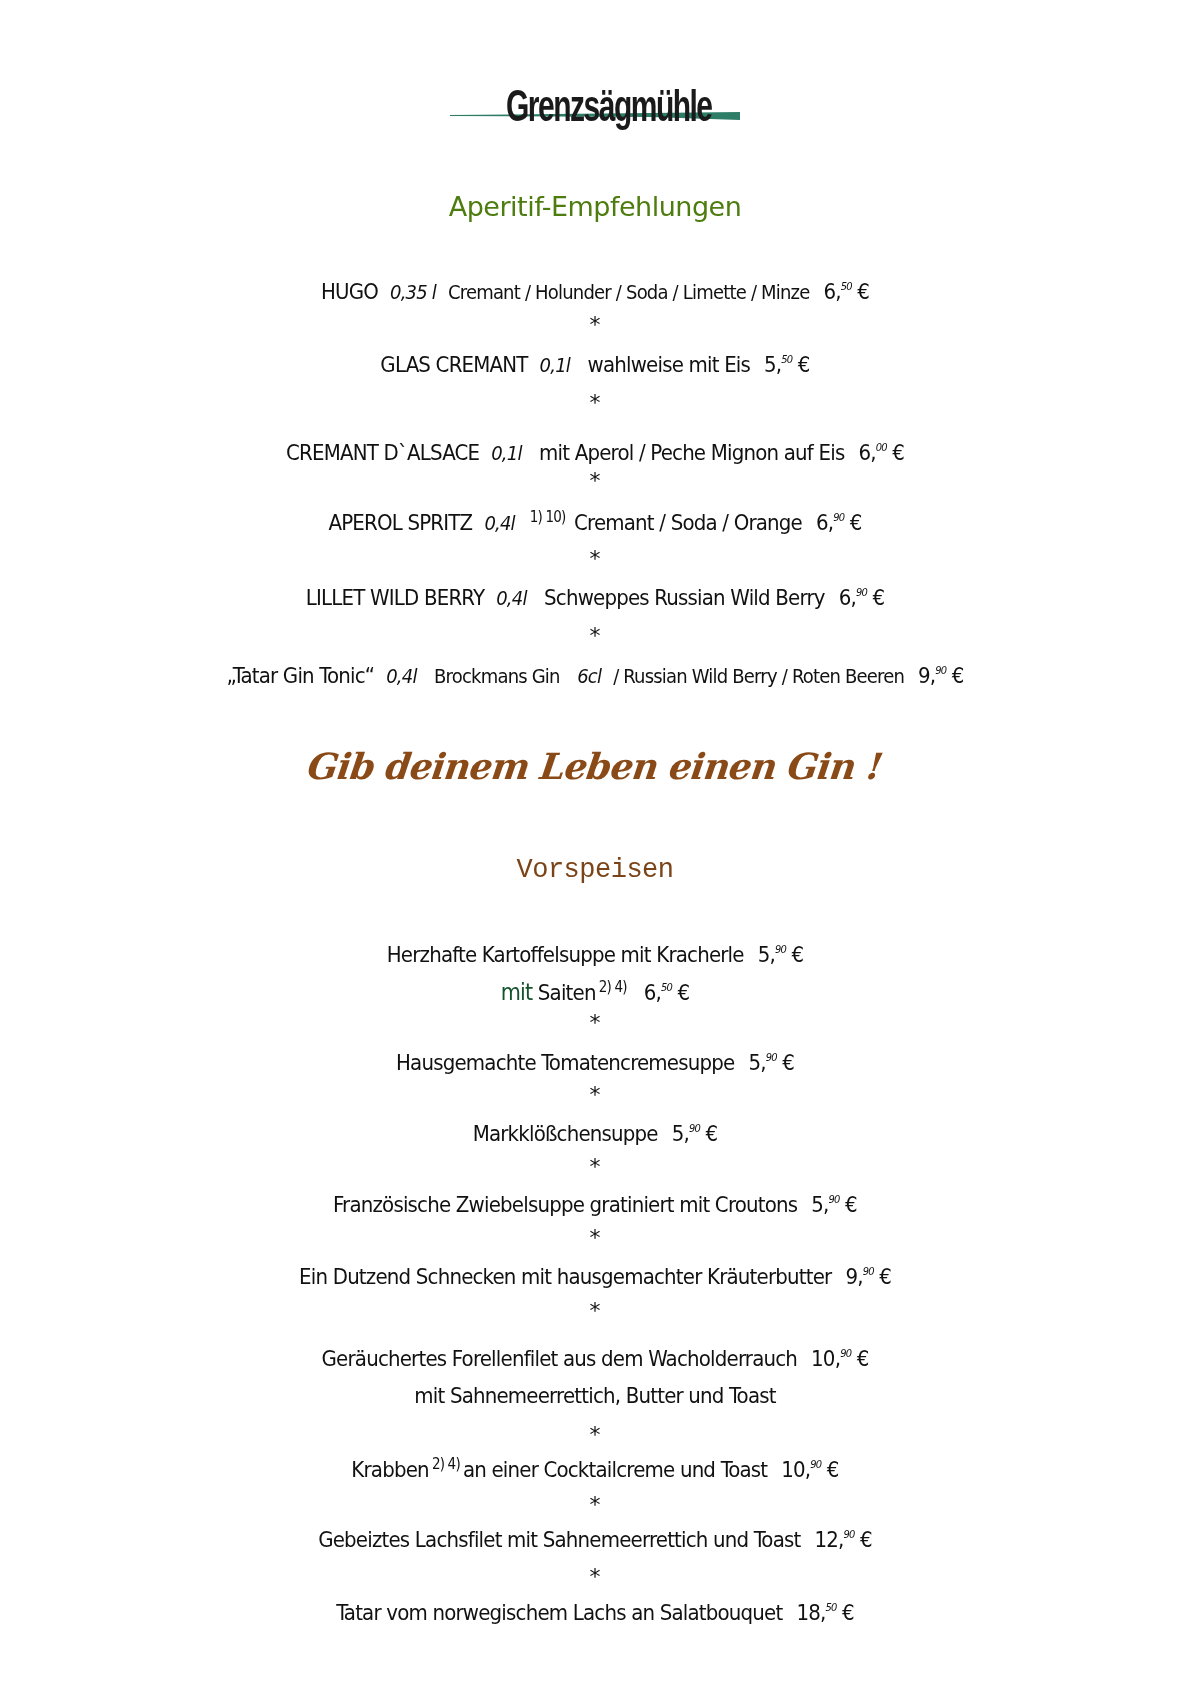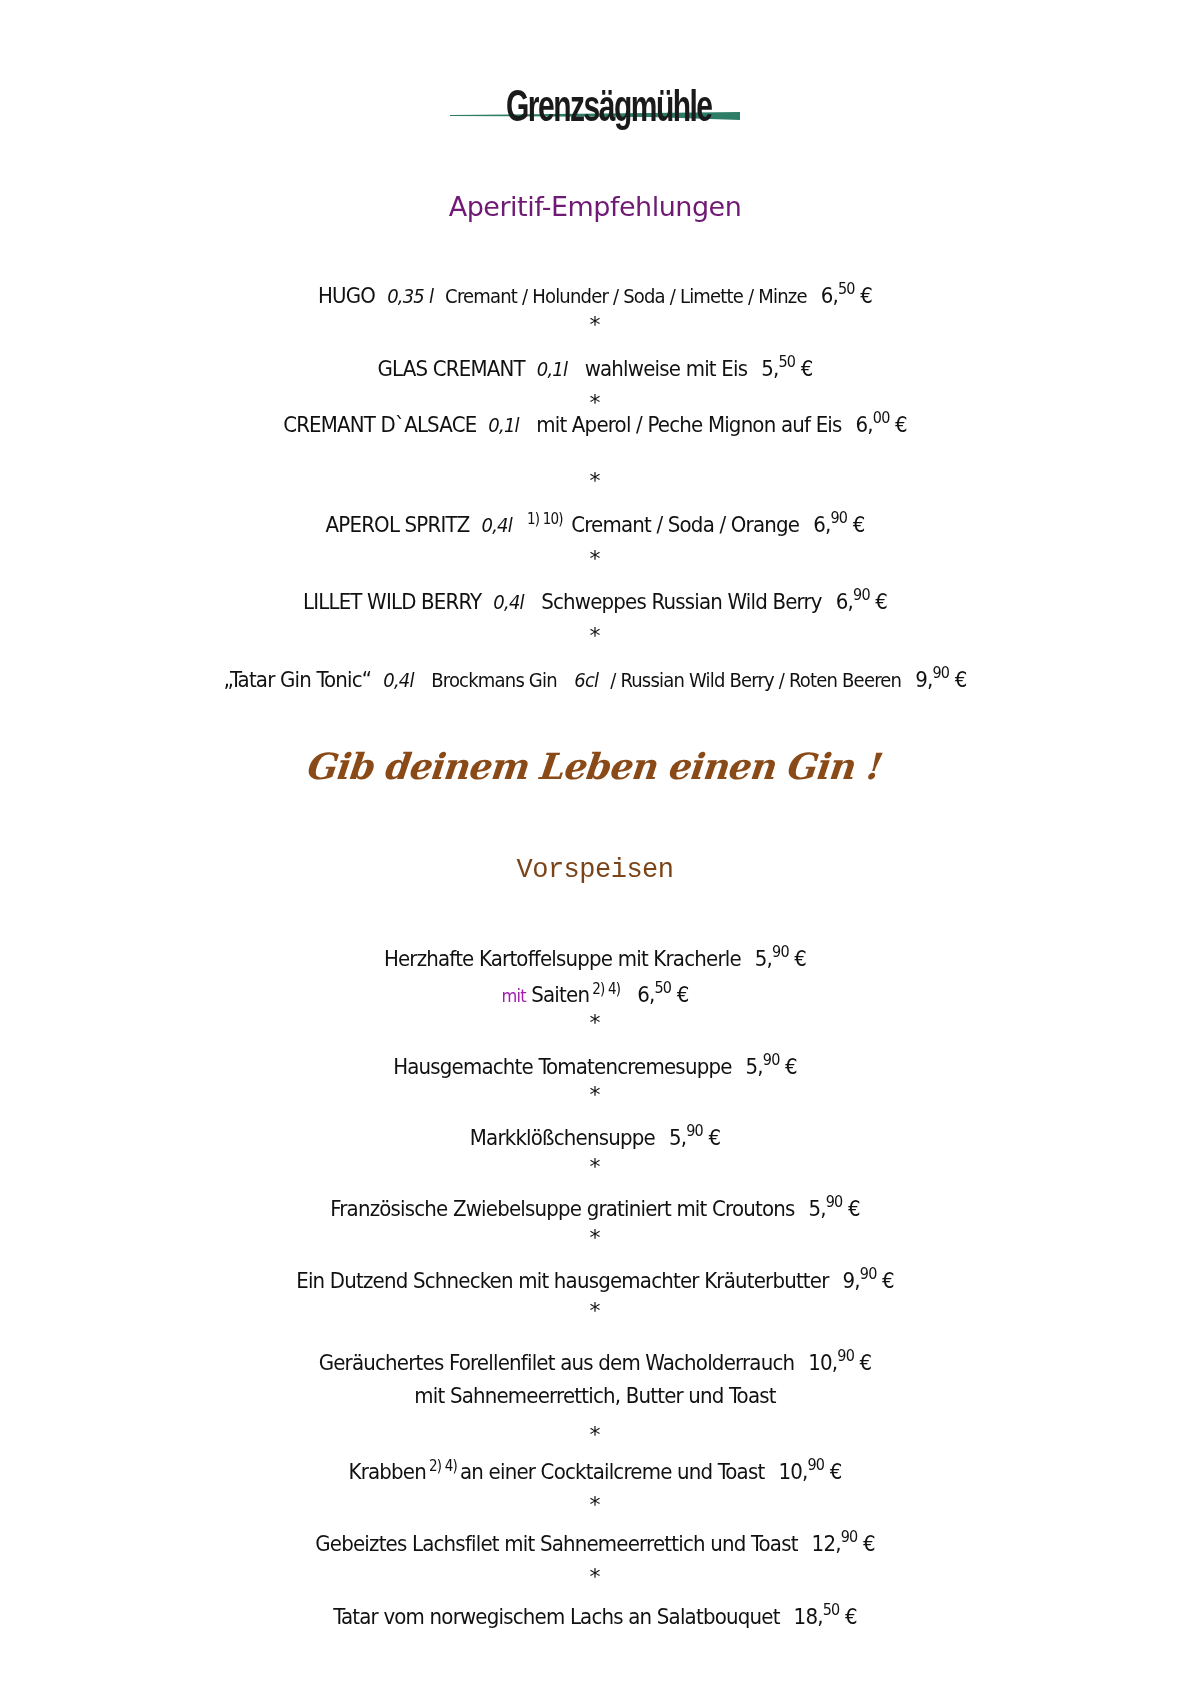--- a/index.html
+++ b/index.html
@@ -12,40 +12,40 @@
     position: absolute; left: 56px; top: 0; width: 148px; text-align: center;
     font-family: "Liberation Sans", sans-serif; font-weight: bold; font-size: 30px;
     letter-spacing: -1.5px; color: #1a1a1a; transform: scaleY(1.45); transform-origin: top center;
     line-height: 34px;
   }
   .logo svg { position: absolute; left: 0; top: 0; }
   .heading {
     position: absolute; left: 0; width: 1190px; text-align: center;
     font-family: "DejaVu Sans", sans-serif; font-size: 27px; letter-spacing: -0.5px;
   }
-  .h-aperitif { top: 191px; color: #701a75; }
+  .h-aperitif { top: 191px; color: #4d7c0f; }
   .h-vorspeisen { top: 855px; color: #7a4418; font-family: Liberation Mono, monospace; }
   .slogan {
     position: absolute; left: 0; width: 1190px; top: 745px; text-align: center;
     font-family: "DejaVu Serif", serif; font-style: italic; font-weight: bold;
     font-size: 36px; color: #8a4a18; letter-spacing: -1px; transform: skewX(-8deg);
   }
   .row {
     position: absolute; left: 0; width: 1190px; text-align: center; white-space: nowrap;
     font-family: "DejaVu Sans Condensed", "DejaVu Sans", sans-serif; font-size: 22px;
     letter-spacing: -0.8px; color: #111;
   }
   .star { position: absolute; left: 0; width: 1190px; text-align: center; font-size: 22px; color: #111; }
   .name { font-weight: normal; }
   .vol { font-style: italic; font-size: 20px; margin: 0 12px; }
   .small { font-size: 20px; }
   .note { font-size: 15px; vertical-align: super; margin: 0 3px; }
   .price { margin-left: 14px; }
-  .price sup { font-size: 16px; vertical-align: 9px; }
-  .mit-accent { color: #a21caf; font-size: 18px; }
+  .price sup { font-size: 11px; vertical-align: 9px; font-style: italic; }
+  .mit-accent { color: #14532d; font-size: 23px; }
 </style>
 </head>
 <body>
 
 <div class="logo">
   <svg width="290" height="60">
     <path d="M0 33 L200 31 L290 30 L290 38 L200 35 L0 34 Z" fill="#2e7d67"></path>
   </svg>
   <div class="logo-text">Grenzsägmühle</div>
 </div>
@@ -55,21 +55,21 @@
 <div class="row" style="top:279px">
   <span class="name">HUGO</span><span class="vol">0,35 l</span><span class="small">Cremant / Holunder / Soda / Limette / Minze</span><span class="price"><span>6,</span><sup>50</sup> <span>€</span></span>
 </div>
 <div class="star" style="top:312px">*</div>
 
 <div class="row" style="top:352px">
   <span class="name">GLAS CREMANT</span><span class="vol">0,1l</span> <span>wahlweise mit Eis</span><span class="price"><span>5,</span><sup>50</sup> <span>€</span></span>
 </div>
 <div class="star" style="top:390px">*</div>
 
-<div class="row" style="top:408px">
+<div class="row" style="top:440px">
   <span class="name">CREMANT D`ALSACE</span><span class="vol">0,1l</span> <span>mit Aperol / Peche Mignon auf Eis</span><span class="price"><span>6,</span><sup>00</sup> <span>€</span></span>
 </div>
 <div class="star" style="top:468px">*</div>
 
 <div class="row" style="top:508px">
   <span class="name">APEROL SPRITZ</span><span class="vol">0,4l</span><span class="note">1) 10)</span> <span>Cremant / Soda / Orange</span><span class="price"><span>6,</span><sup>90</sup> <span>€</span></span>
 </div>
 <div class="star" style="top:546px">*</div>
 
 <div class="row" style="top:585px">

